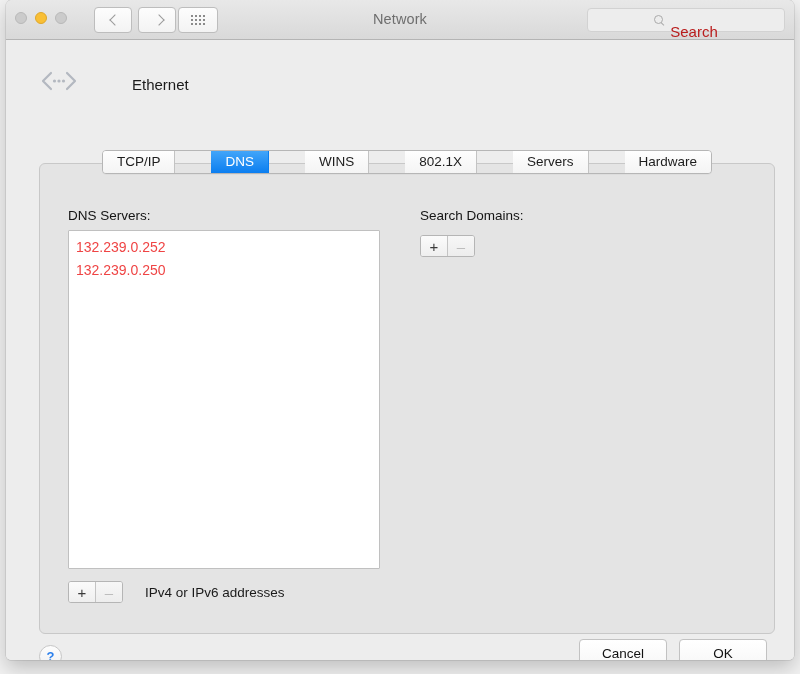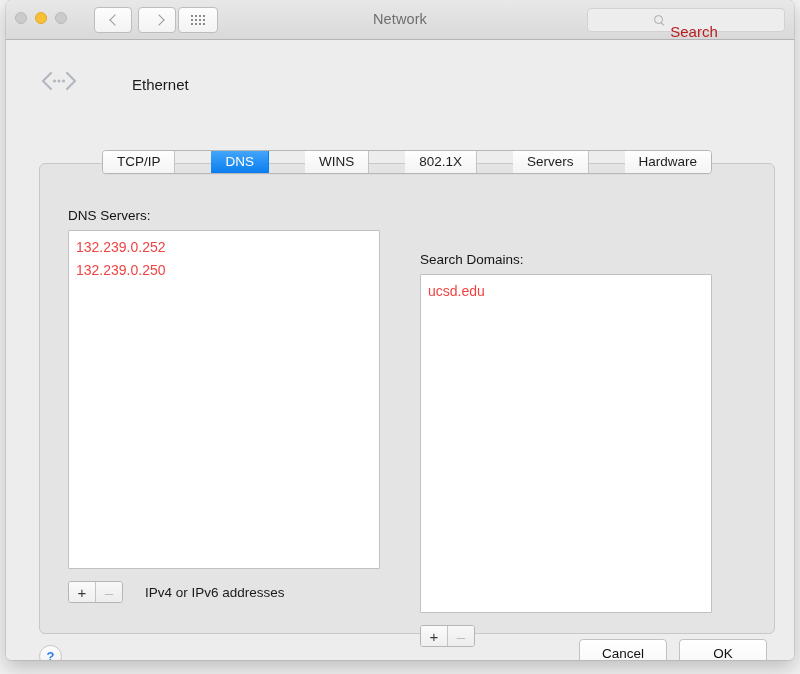--- a/index.html
+++ b/index.html
@@ -251,21 +251,21 @@
     color: #ffffff;
     border-right-color: #0b7ef0;
   }
 
   
   .col {
     position: absolute;
     top: 44px;
   }
   .col.left  { left: 28px;  width: 312px; }
-  .col.right { left: 380px; width: 292px; margin-top: 44px; }
+  .col.right { left: 380px; width: 332px; }
 
   .collabel {
     font-size: 13.5px;
     color: #141414;
     margin-bottom: 7px;
   }
   .listbox {
     height: 339px;
     background: #ffffff;
     border: 1px solid #c0c0c0;
@@ -440,23 +440,20 @@
           <div class="pmgroup">
             <div class="pmbtn plus">+</div>
             <div class="pmbtn minus">–</div>
           </div>
           <div class="hint">IPv4 or IPv6 addresses</div>
         </div>
       </div>
 
       <div class="col right">
         <div class="collabel">Search Domains:</div>
-        <div class="listbox">
-          <div class="listrow">ucsd.edu</div>
-        </div>
         <div class="controlrow">
           <div class="pmgroup">
             <div class="pmbtn plus">+</div>
             <div class="pmbtn minus">–</div>
           </div>
         </div>
       </div>
 
     </div>
 

